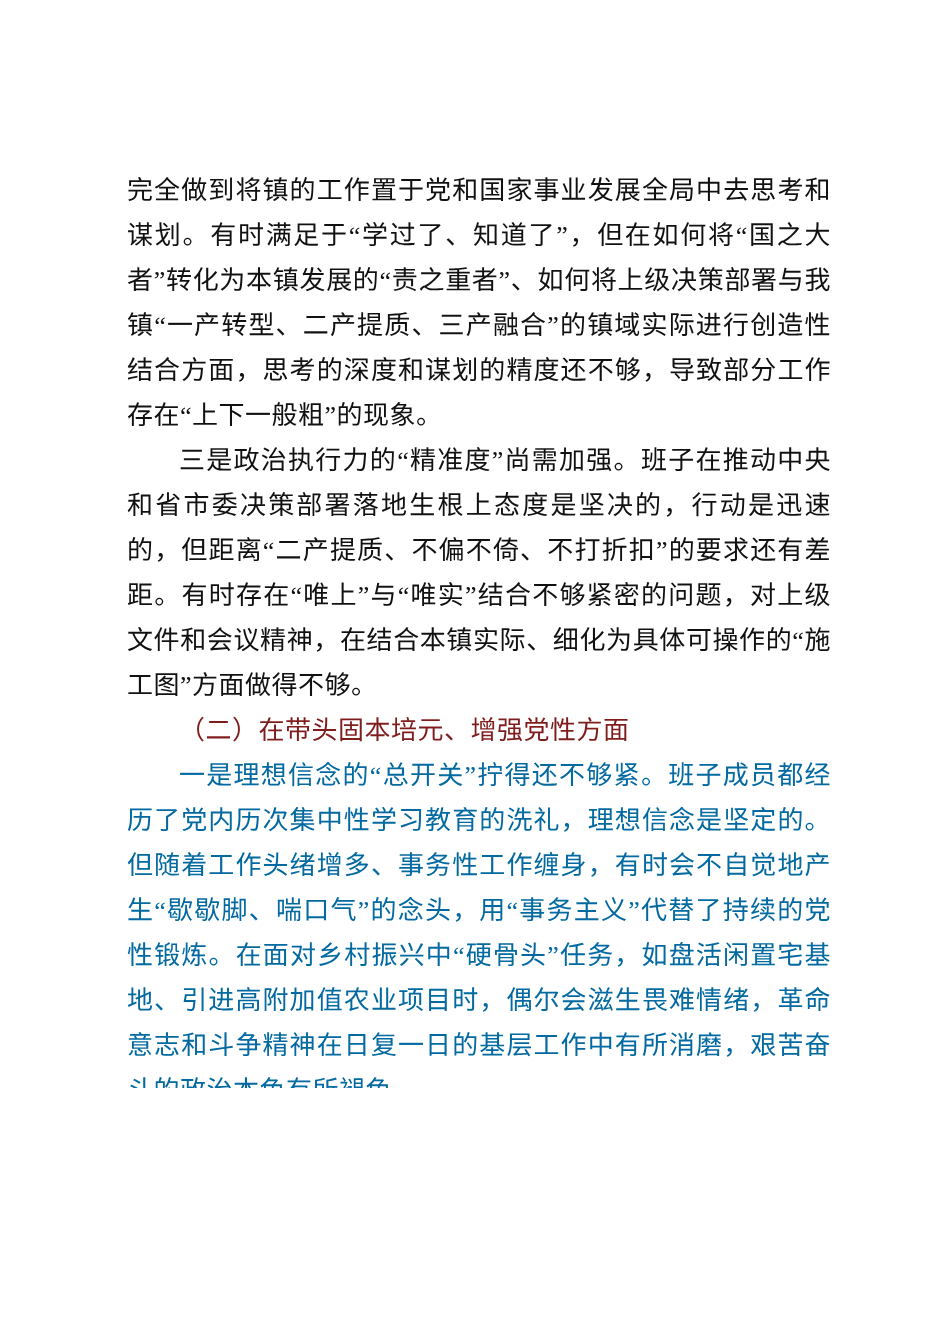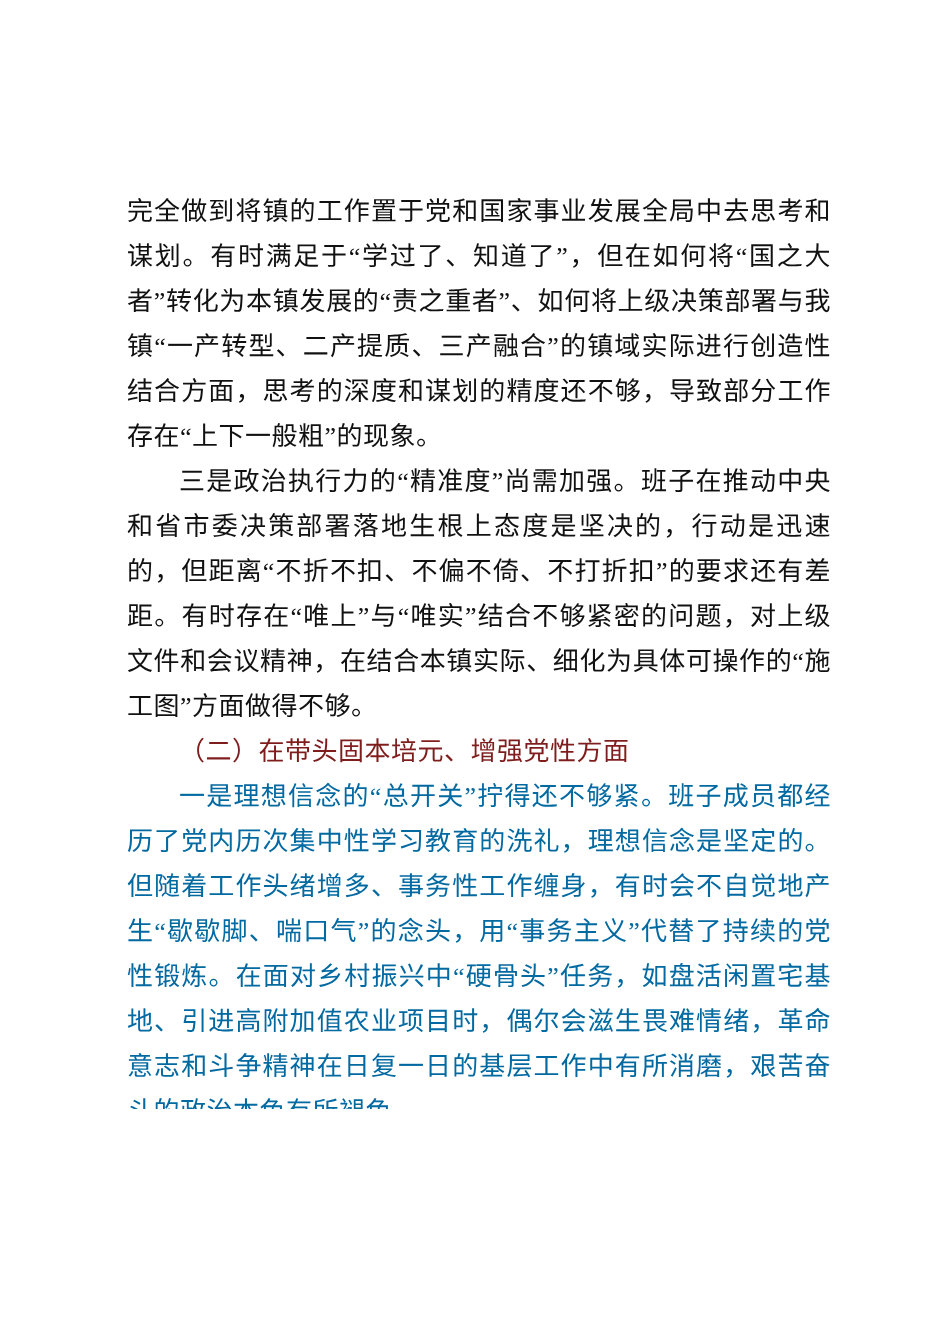--- a/index.html
+++ b/index.html
@@ -8,21 +8,20 @@
     padding: 0;
     background: #ffffff;
   }
   .page {
     position: relative;
     width: 950px;
     height: 1088px;
     background: #ffffff;
     overflow: hidden;
     font-family: "Liberation Serif", serif;
-    margin-top: 21px;
   }
   .doc-body {
     position: absolute;
     left: 127px;
     top: 168px;
     width: 704px;
   }
   .para {
     margin: 0;
     padding: 0;
@@ -41,17 +40,17 @@
   .para.heading {
     font-weight: normal; 
   }
 </style>
 </head>
 <body>
 
 <div class="page" style="background: rgb(255, 255, 255);">
   <div class="doc-body">
       <p class="para" style="color: rgb(17, 17, 17);">完全做到将镇的工作置于党和国家事业发展全局中去思考和谋划。有时满足于“学过了、知道了”，但在如何将“国之大者”转化为本镇发展的“责之重者”、如何将上级决策部署与我镇“一产转型、二产提质、三产融合”的镇域实际进行创造性结合方面，思考的深度和谋划的精度还不够，导致部分工作存在“上下一般粗”的现象。</p>
-      <p class="para indent" style="color: rgb(17, 17, 17);">三是政治执行力的“精准度”尚需加强。班子在推动中央和省市委决策部署落地生根上态度是坚决的，行动是迅速的，但距离“不折不扣、不偏不倚、不打折扣”的要求还有差距。有时存在“唯上”与“唯实”结合不够紧密的问题，对上级文件和会议精神，在结合本镇实际、细化为具体可操作的“施工图”方面做得不够。</p>
+      <p class="para indent" style="color: rgb(17, 17, 17);">三是政治执行力的“精准度”尚需加强。班子在推动中央和省市委决策部署落地生根上态度是坚决的，行动是迅速的，但距离“二产提质、不偏不倚、不打折扣”的要求还有差距。有时存在“唯上”与“唯实”结合不够紧密的问题，对上级文件和会议精神，在结合本镇实际、细化为具体可操作的“施工图”方面做得不够。</p>
       <p class="para indent heading" style="color: #7f1d1d;">（二）在带头固本培元、增强党性方面</p>
       <p class="para indent" style="color: #0369a1;">一是理想信念的“总开关”拧得还不够紧。班子成员都经历了党内历次集中性学习教育的洗礼，理想信念是坚定的。但随着工作头绪增多、事务性工作缠身，有时会不自觉地产生“歇歇脚、喘口气”的念头，用“事务主义”代替了持续的党性锻炼。在面对乡村振兴中“硬骨头”任务，如盘活闲置宅基地、引进高附加值农业项目时，偶尔会滋生畏难情绪，革命意志和斗争精神在日复一日的基层工作中有所消磨，艰苦奋斗的政治本色有所褪色。</p>
     </div>
 </div>
 
 </body></html>

